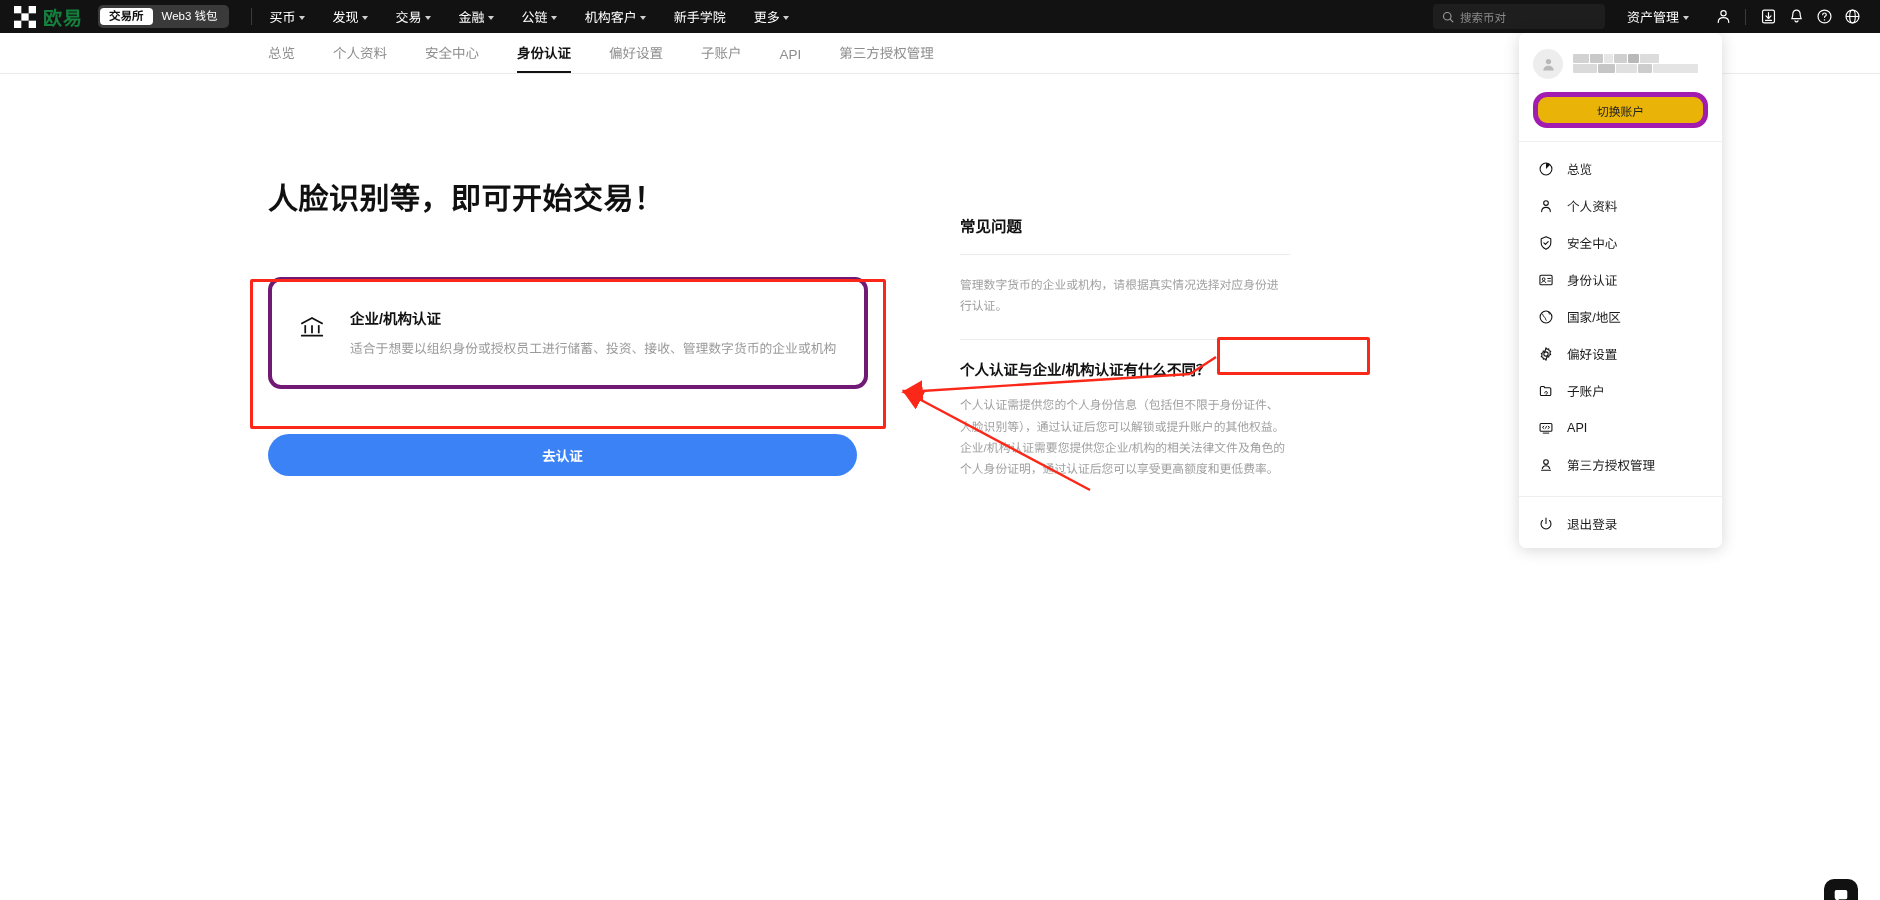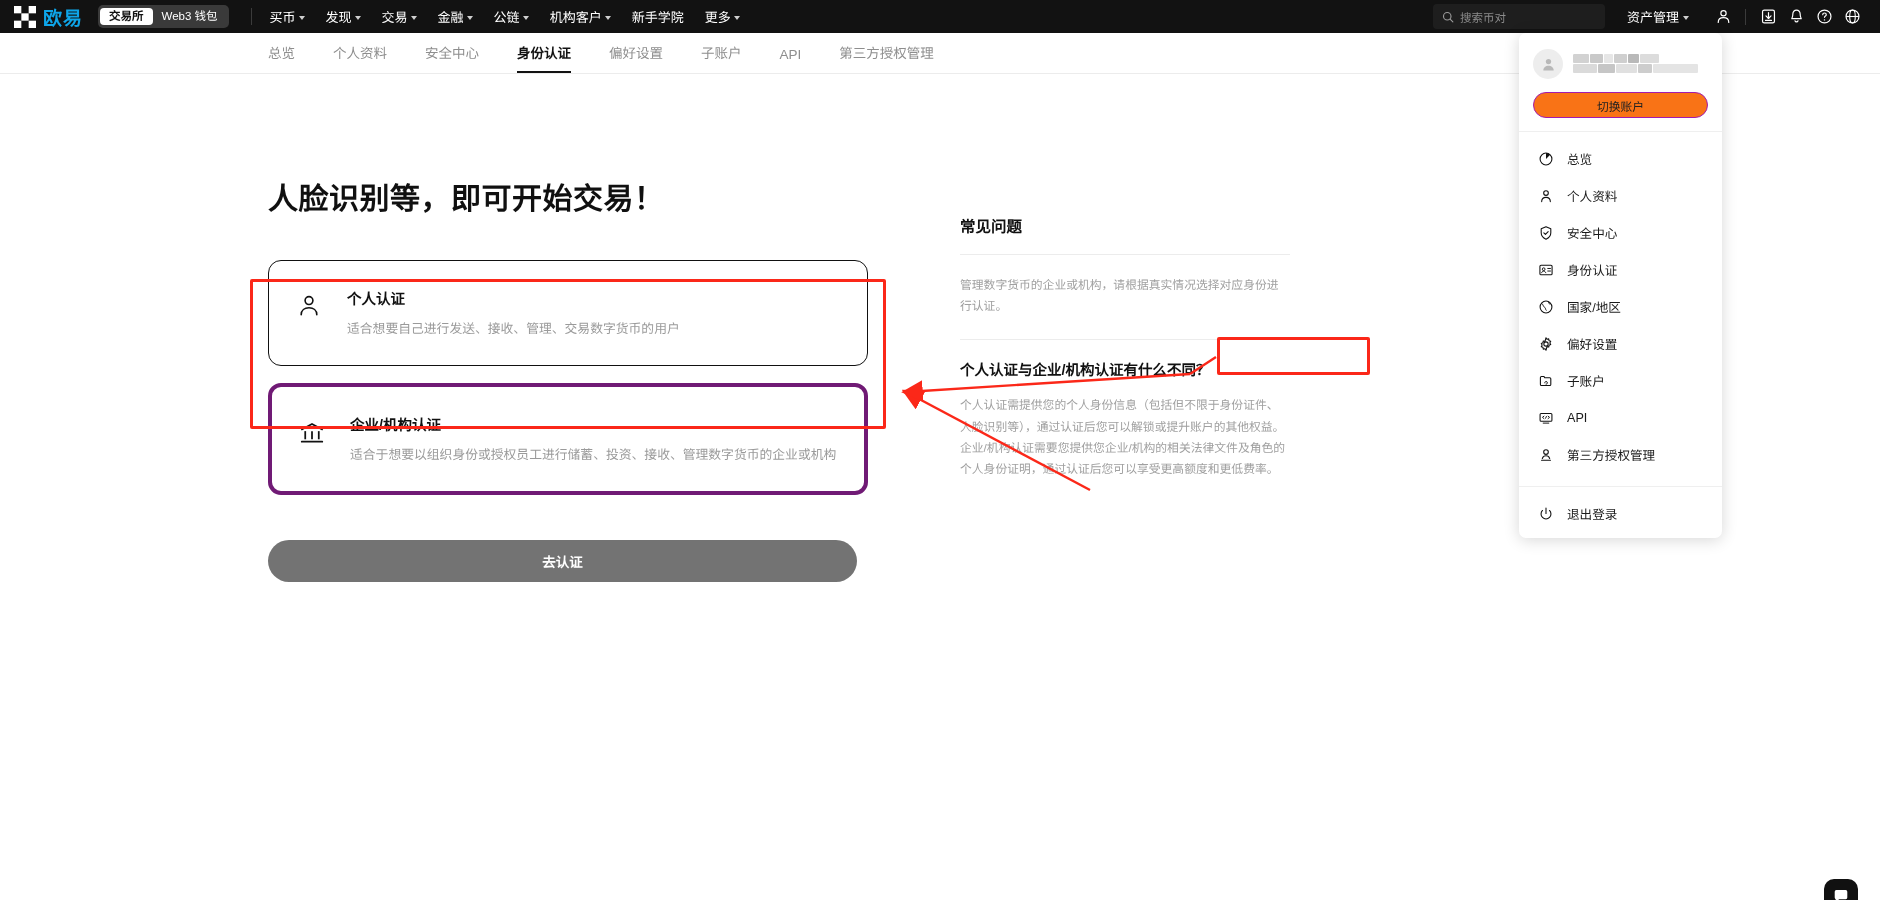--- a/index.html
+++ b/index.html
@@ -10,32 +10,32 @@
   }
 
   
   .topnav {
     height: 33px; background: #121212; color: #ffffff;
     display: flex; align-items: center; padding: 0 14px;
     position: relative; z-index: 5;
   }
   .logo-wrap { display: flex; align-items: center; gap: 7px; flex: 0 0 auto; }
   .logo-mark { width: 22px; height: 22px; display: block; }
-  .logo-text { font-size: 19px; font-weight: 700; letter-spacing: 1px; color: #0ea5e9; }
+  .logo-text { font-size: 19px; font-weight: 700; letter-spacing: 1px; color: #15803d; }
   .seg {
     display: flex; margin-left: 15px; background: #3a3a3a;
     border-radius: 5px; padding: 2px; height: 23px; align-items: center;
   }
   .seg-item {
     font-size: 11.5px; padding: 3px 9px; border-radius: 4px;
     color: #ffffff; white-space: nowrap; line-height: 1;
   }
   .seg-item.active { background: #ffffff; color: #121212; font-weight: 600; }
   .nav-div { width: 1px; height: 17px; background: #3b3b3b; margin: 0 18px 0 22px; }
-  .nav-links { display: flex; align-items: center; gap: 21px; justify-content: center; }
+  .nav-links { display: flex; align-items: center; gap: 28px; justify-content: center; }
   .nav-link {
     font-size: 13px; color: #ffffff; display: flex; align-items: center;
     gap: 3px; white-space: nowrap; cursor: pointer;
   }
   .caret {
     width: 0; height: 0; border-left: 3.5px solid transparent;
     border-right: 3.5px solid transparent; border-top: 4px solid #cfcfcf;
     display: inline-block; margin-top: 2px;
   }
   .nav-right { margin-left: auto; display: flex; align-items: center; gap: 0; }
@@ -94,21 +94,21 @@
   .redbox {
     position: absolute; border: 3px solid #fb2819; border-radius: 2px;
     pointer-events: none;
   }
   #redbox-personal { left: 250px; top: 205px; width: 636px; height: 150px; }
   #redbox-menu { left: 1217px; top: 263px; width: 153px; height: 38px; }
 
   .gap { height: 17px; }
 
   .cta {
-    margin-top: 45px; width: 589px; height: 42px; background: #737373;
+    margin-top: 45px; width: 589px; height: 42px; background: #3b82f6;
     color: #fff; border: none; border-radius: 22px; font-size: 13.5px;
     font-weight: 600; cursor: pointer; font-family: "Liberation Sans", sans-serif;
   }
 
   
   .faq { position: absolute; left: 960px; top: 140px; width: 330px; }
   .faq-title { font-size: 15.5px; font-weight: 700; color: #111; margin-bottom: 18px; }
   .faq-sep { height: 1px; background: #ececec; margin: 0 0 20px 0; }
   .faq-q { font-size: 14.5px; font-weight: 700; color: #111; margin-bottom: 14px; line-height: 1.45; }
   .faq-a { font-size: 11.8px; color: #a0a0a0; line-height: 1.8; margin-bottom: 22px; }
@@ -120,23 +120,23 @@
     box-shadow: 0 2px 16px rgba(0,0,0,0.16); padding: 12px 0 6px 0; z-index: 20;
   }
   .dd-user { display: flex; align-items: center; gap: 10px; padding: 4px 14px 0 14px; }
   .avatar-lg {
     width: 30px; height: 30px; border-radius: 50%; background: #ededed;
     display: flex; align-items: center; justify-content: center; flex: 0 0 auto;
   }
   .blurname { flex: 1 1 auto; height: 22px; position: relative; overflow: hidden; border-radius: 2px; }
   .blurname i { position: absolute; display: block; border-radius: 1px; }
   .switch-btn {
-    margin: 13px 14px 0 14px; height: 26px; border: 1px solid #a21caf;
+    margin: 13px 14px 0 14px; height: 36px; border: 5px solid #a21caf;
     border-radius: 14px; display: flex; align-items: center; justify-content: center;
-    font-size: 11.8px; color: #222; cursor: pointer; background: #f97316;
+    font-size: 11.8px; color: #222; cursor: pointer; background: #eab308;
     font-family: "Liberation Sans", sans-serif; width: calc(100% - 28px);
   }
   .dd-sep { height: 1px; background: #efefef; margin: 13px 0 8px 0; }
   .dd-item {
     display: flex; align-items: center; gap: 13px; padding: 0 18px;
     height: 37px; cursor: pointer;
   }
   .dd-item .lbl { font-size: 12.6px; color: #1a1a1a; white-space: nowrap; }
   .dd-icon { width: 17px; height: 17px; flex: 0 0 auto; display: flex; align-items: center; justify-content: center; }
 
@@ -272,32 +272,20 @@
   <span class="tab">子账户</span>
   <span class="tab">API</span>
   <span class="tab">第三方授权管理</span>
 </div>
 
 <div class="main">
 
   <div class="content">
     <div class="page-title">人脸识别等，即可开始交易！</div>
 
-    <div class="card selected">
-      <div class="card-icon">
-        <svg width="26" height="26" viewBox="0 0 24 24">
-          <circle cx="12" cy="7" r="3.6" fill="none" stroke="#111" stroke-width="1.5"></circle>
-          <path d="M4.8 20c0-4.1 3.2-6.4 7.2-6.4s7.2 2.3 7.2 6.4" fill="none" stroke="#111" stroke-width="1.5" stroke-linecap="round"></path>
-        </svg>
-      </div>
-      <div class="card-body">
-        <div class="card-title">个人认证</div>
-        <div class="card-desc">适合想要自己进行发送、接收、管理、交易数字货币的用户</div>
-      </div>
-    </div>
 
     <div class="gap"></div>
 
     <div class="card">
       <div class="card-icon">
         <svg width="28" height="28" viewBox="0 0 24 24">
           <path d="M2.8 9.2L12 4.2l9.2 5" fill="none" stroke="#111" stroke-width="1.5" stroke-linejoin="round"></path>
           <line x1="6.2" y1="10.4" x2="6.2" y2="17.4" stroke="#111" stroke-width="1.5"></line>
           <line x1="12" y1="10.4" x2="12" y2="17.4" stroke="#111" stroke-width="1.5"></line>
           <line x1="17.8" y1="10.4" x2="17.8" y2="17.4" stroke="#111" stroke-width="1.5"></line>

